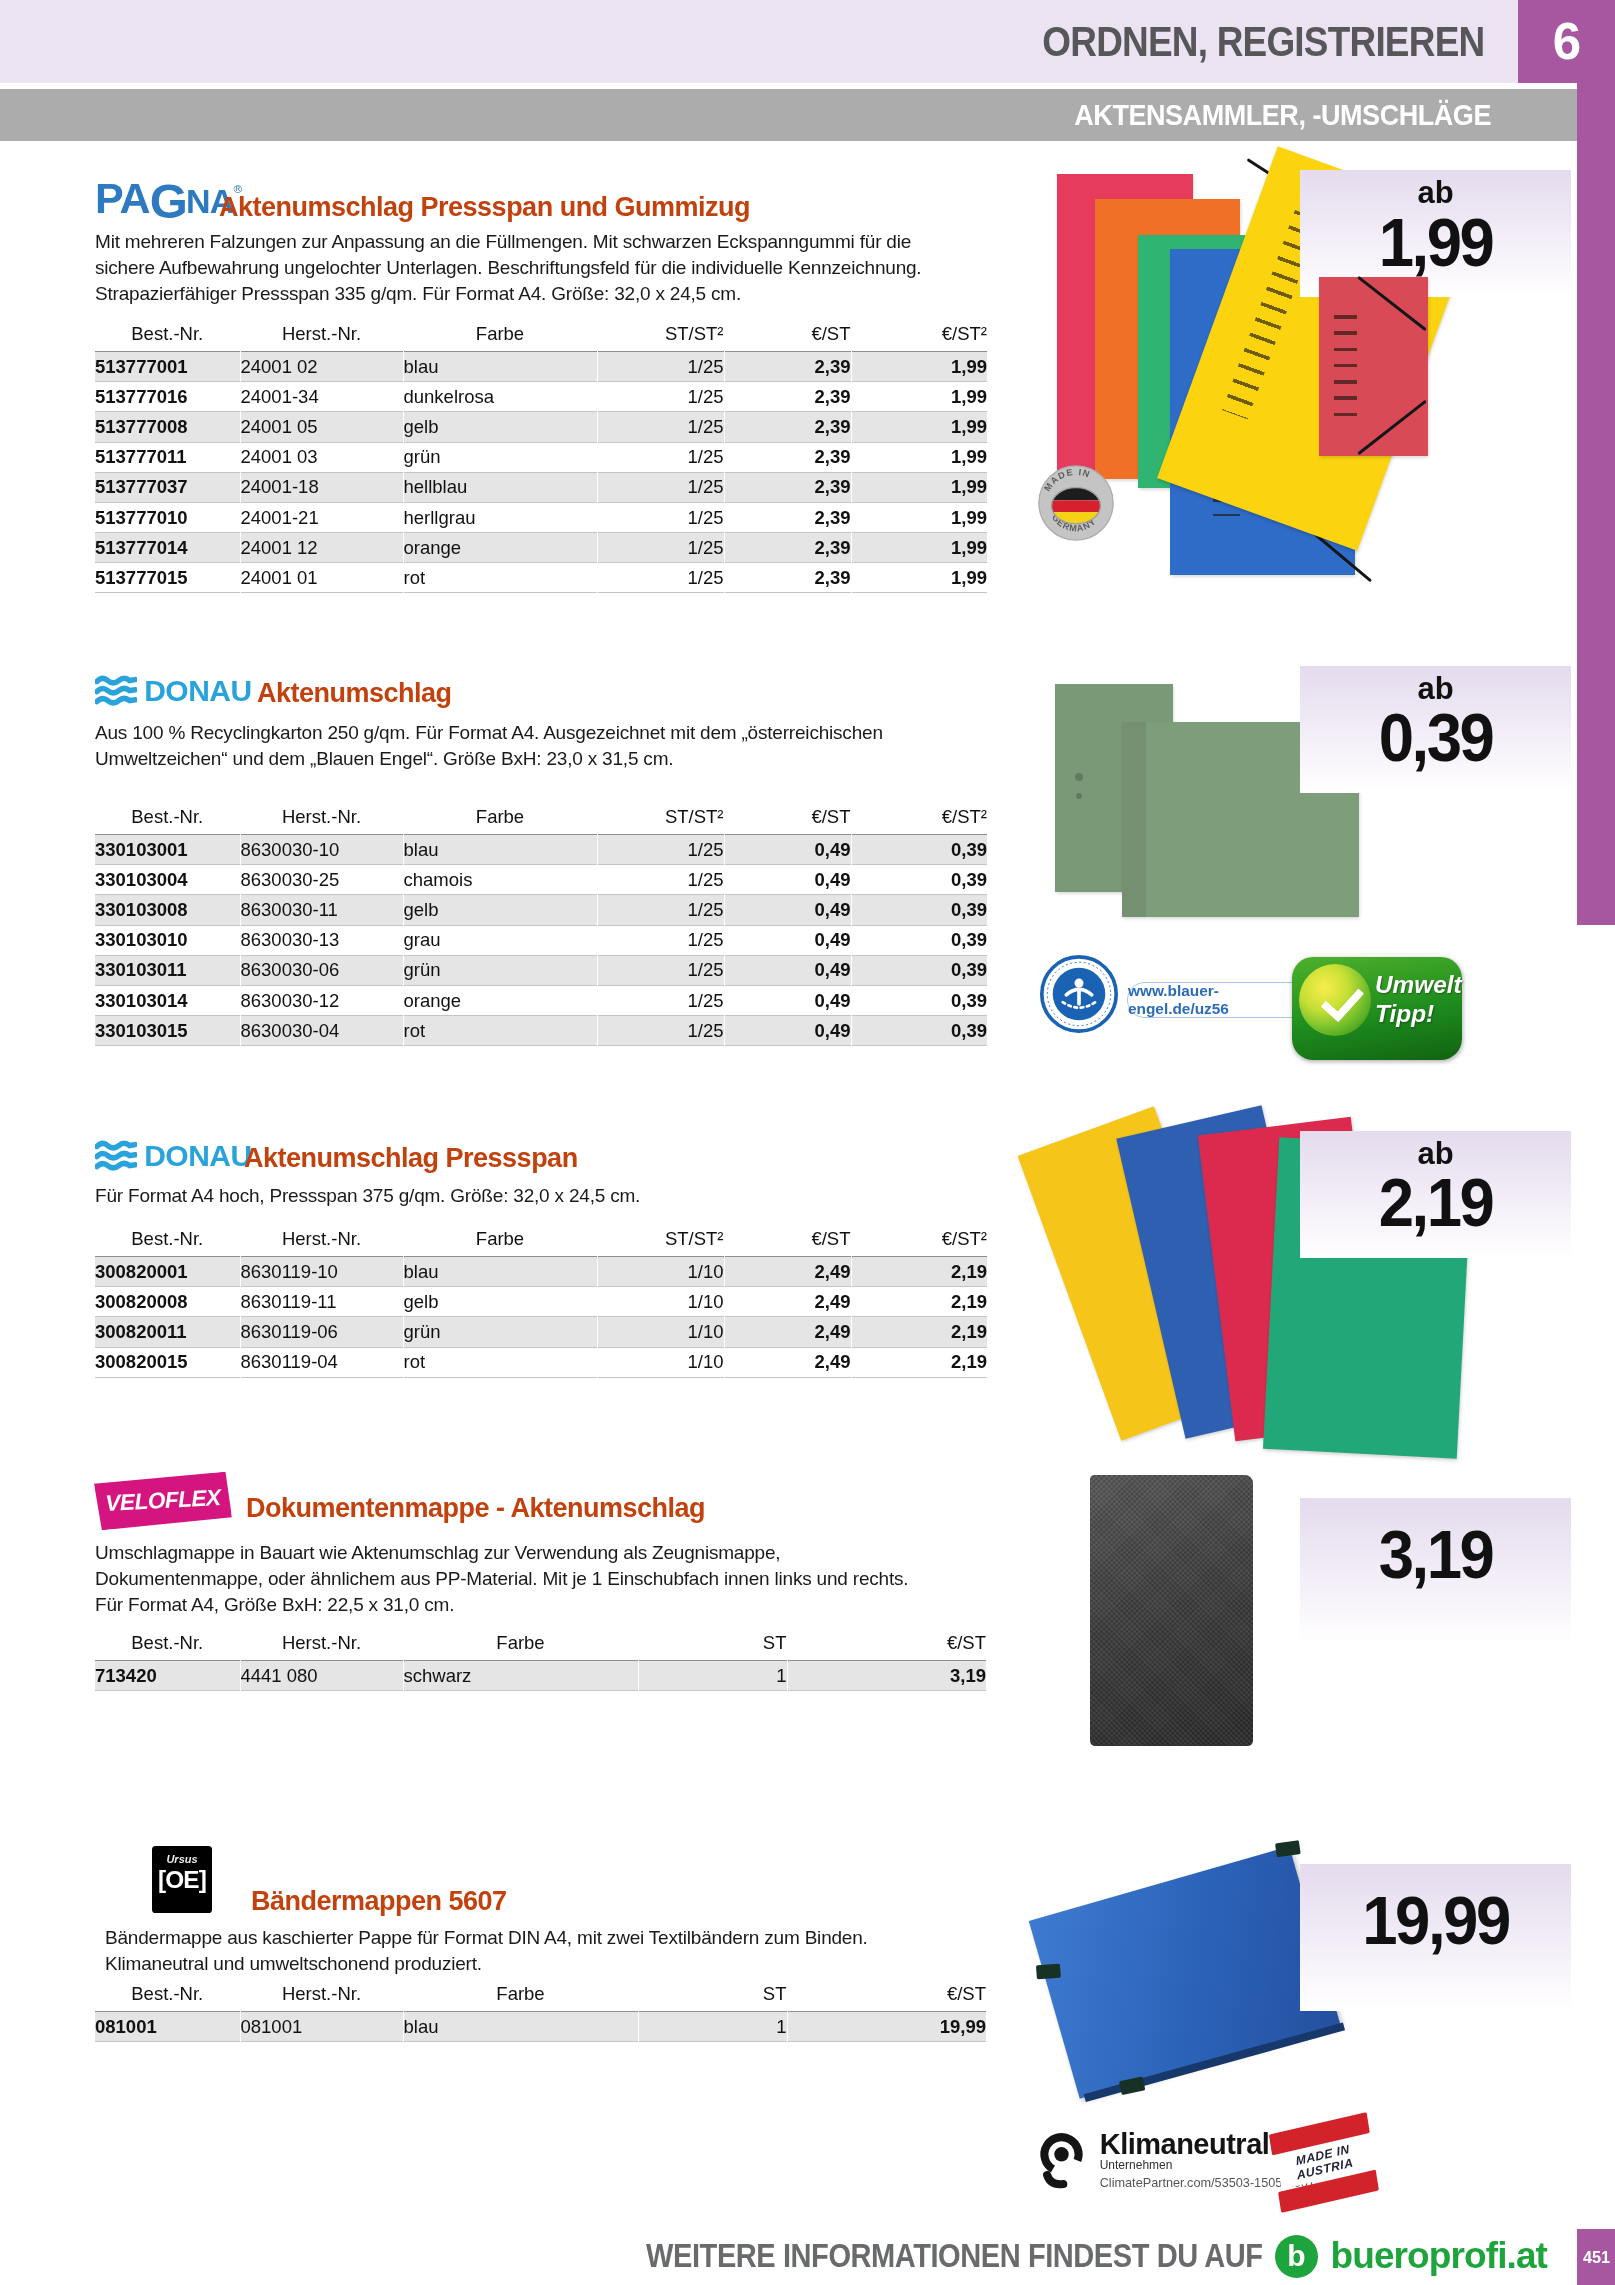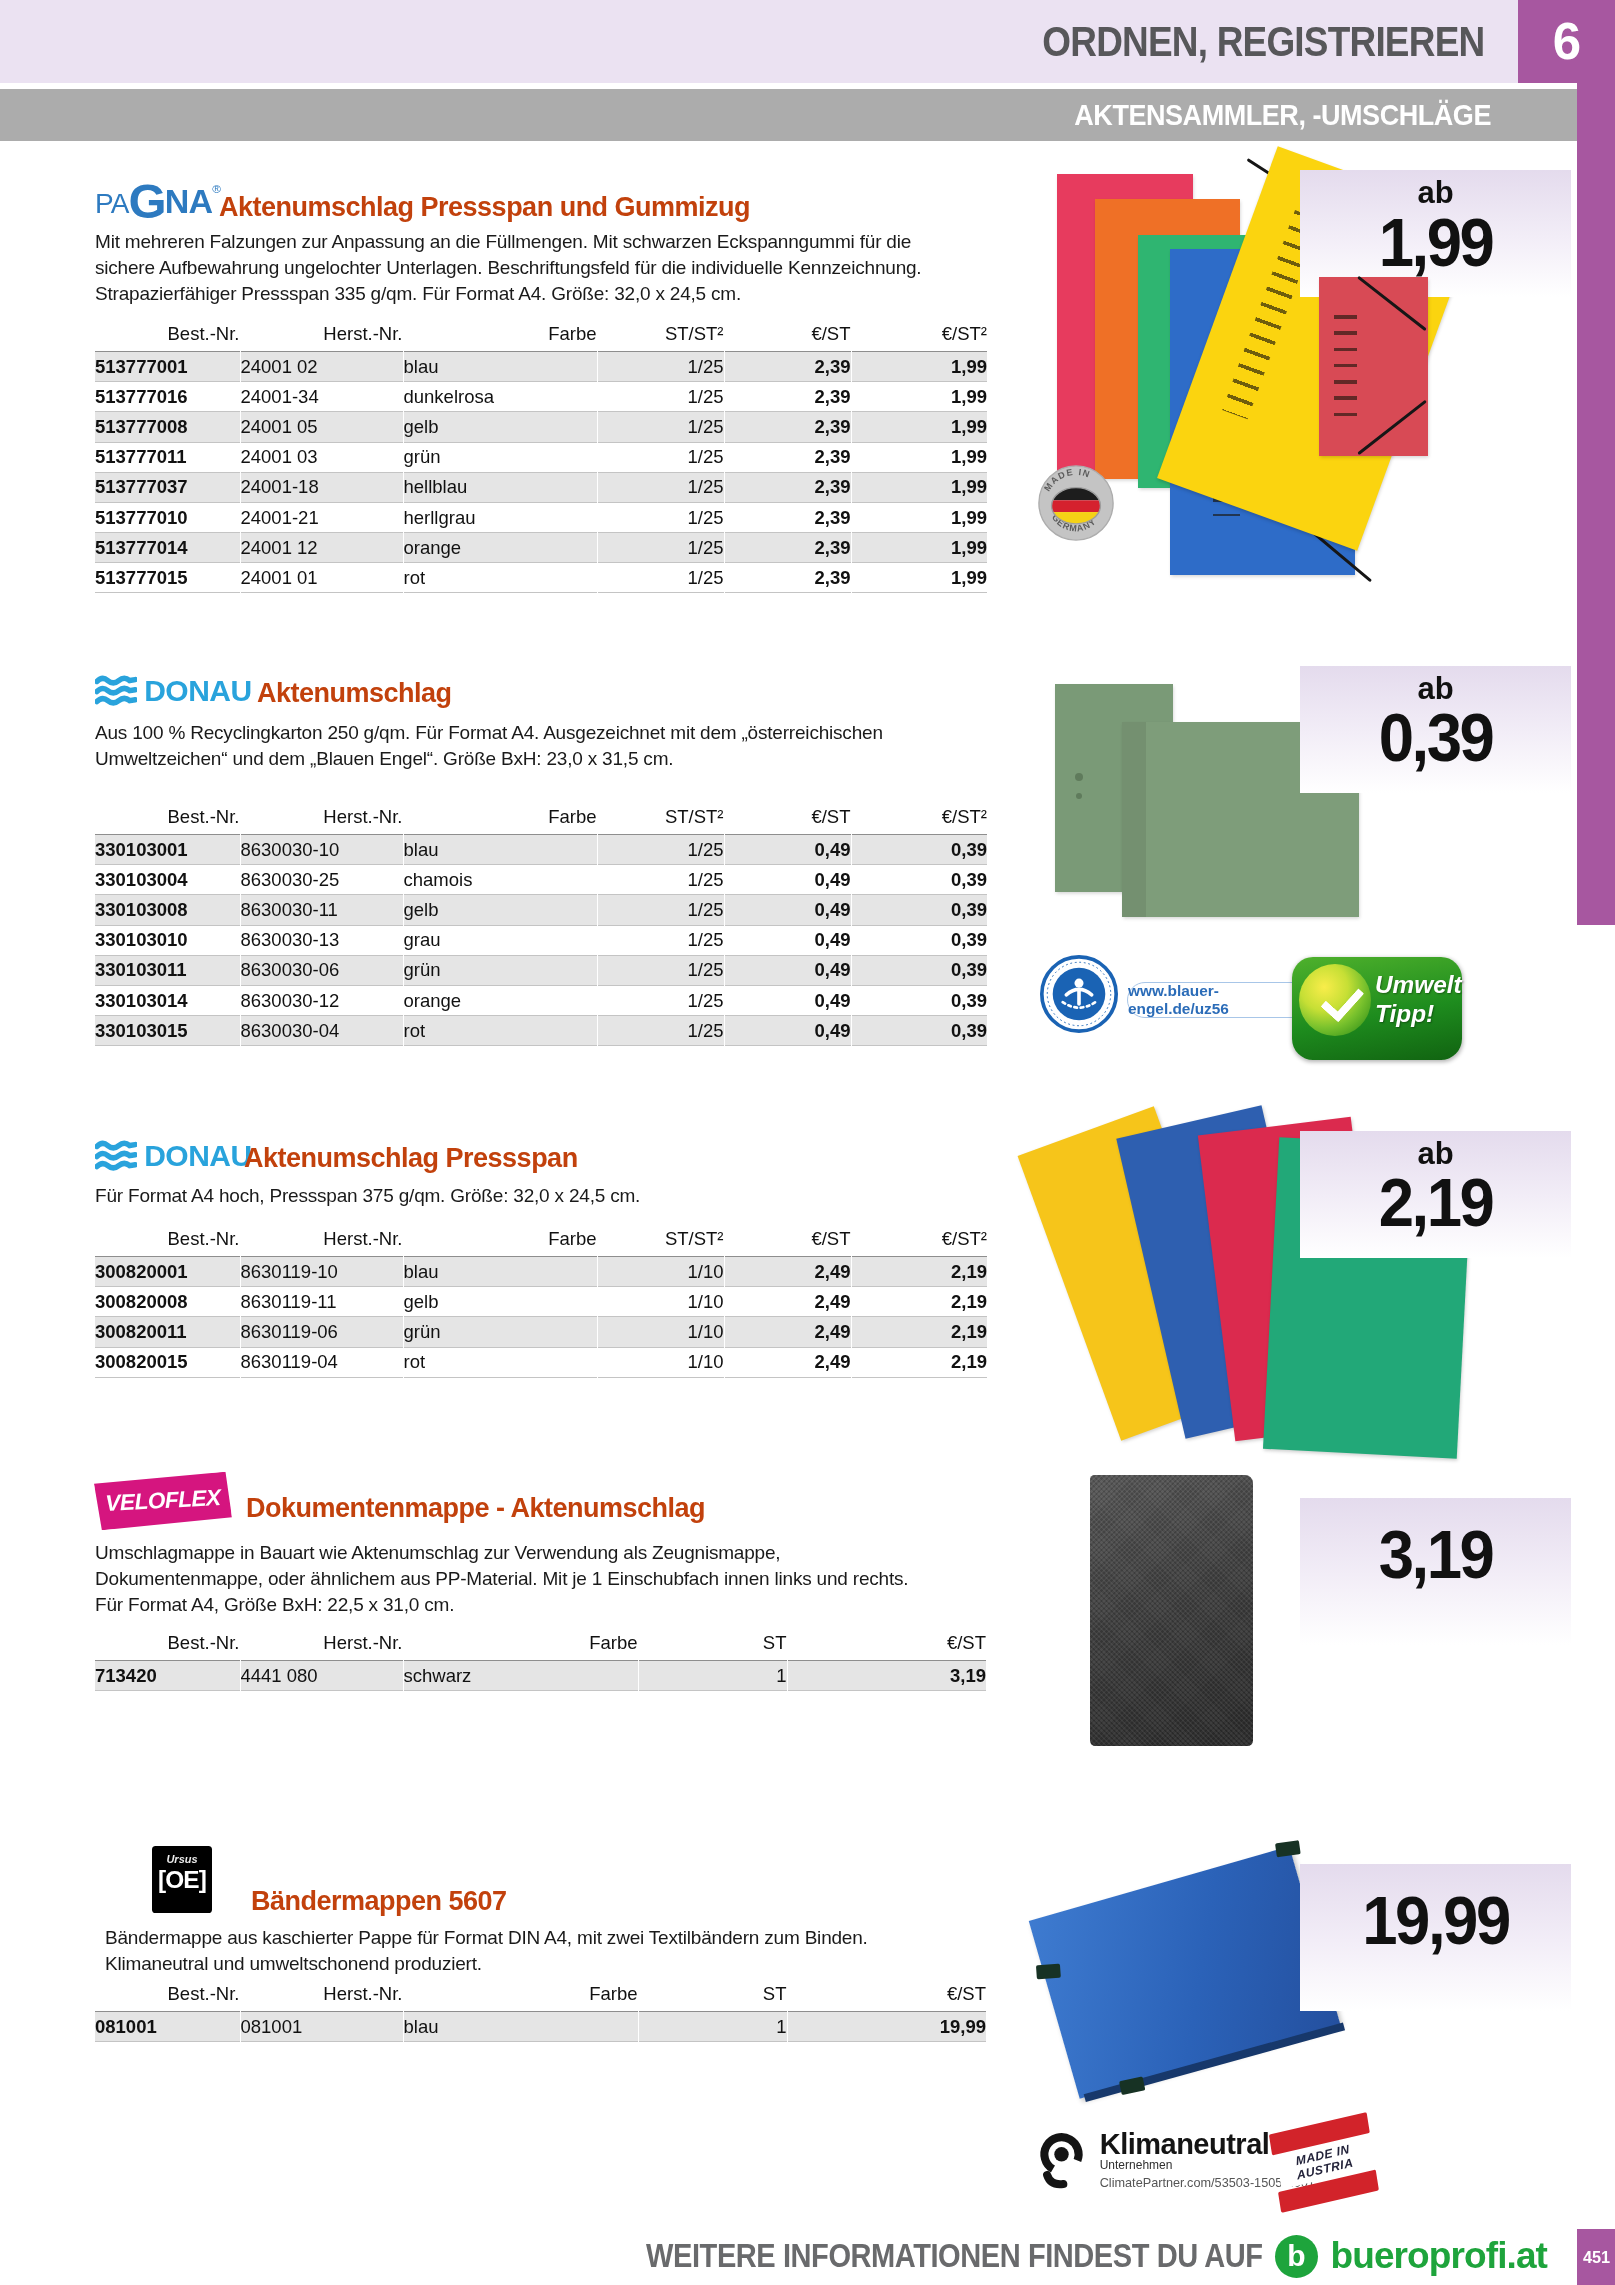--- a/index.html
+++ b/index.html
@@ -15,42 +15,42 @@
   .graybar{left:0;top:89px;width:1577px;height:52px;background:#ACACAC;display:flex;align-items:center;justify-content:flex-end;padding-right:86px;box-sizing:border-box;}
   .graybar-title{color:#fff;font-size:30px;font-weight:700;letter-spacing:-0.5px;transform:scaleX(.9);transform-origin:center right;white-space:nowrap;}
   .rightstrip{left:1577px;top:83px;width:39px;height:842px;background:#A757A0;}
 
   
   .section{position:absolute;left:0;width:1616px;}
   .ptitle{position:absolute;font-size:27px;font-weight:700;letter-spacing:-0.5px;color:#c2410c;white-space:nowrap;}
   .pdesc{position:absolute;font-size:19px;line-height:1.38;letter-spacing:-0.2px;color:#1a1a1a;}
 
   .ptable{position:absolute;border-collapse:collapse;width:891px;font-size:18.5px;table-layout:fixed;}
-  .ptable th{font-weight:400;text-align:right;padding:2.7px 0 6.3px;}
+  .ptable th{font-weight:400;text-align:center;padding:2.7px 0 6.3px;}
   .ptable thead tr{border-bottom:0.9px solid #8E8E8E;}
   .ptable tbody tr{border-bottom:0.9px solid #C4C4C4;}
   .ptable td{padding:3.6px 0;overflow:hidden;white-space:nowrap;}
   .ptable tbody tr:nth-child(odd){background:#E5E5E5;}
   .ptable td:first-child{font-weight:700;}
   .ptable td+td,.ptable th+th{border-left:1.8px solid rgba(255,255,255,.85);}
   .t6 .c1{width:145px}.t6 .c2{width:163px}.t6 .c3{width:194px}.t6 .c4{width:127px}.t6 .c5{width:127px}.t6 .c6{width:136px}
   .t6 th:nth-child(n+4),.t6 td:nth-child(n+4){text-align:right;}
   .t6 td:nth-child(5),.t6 td:nth-child(6){font-weight:700;}
   .t5 .c1{width:145px}.t5 .c2{width:163px}.t5 .c3{width:235px}.t5 .c4{width:149px}.t5 .c5{width:199px}
   .t5 th:nth-child(n+4),.t5 td:nth-child(n+4){text-align:right;}
   .t5 td:nth-child(5){font-weight:700;}
 
   .pricebox{position:absolute;width:271px;text-align:center;background:linear-gradient(180deg,#E4DBED 0%,#F2EDF7 52%,#ffffff 100%);padding:7.2px 0 22px;}
   .ab{font-size:31px;font-weight:700;line-height:1.05;}
   .pr{font-size:69px;font-weight:700;letter-spacing:-2.7px;line-height:.95;transform:scaleX(.92);transform-origin:center;}
   .pricebox.noab{padding-top:23.5px;}
 
   
   .pagna{position:absolute;color:#2D7AC0;white-space:nowrap;line-height:1;}
-  .pagna .s1{font-size:28px;font-weight:400;letter-spacing:-0.9px;}
+  .pagna .s1{font-size:43px;font-weight:700;letter-spacing:-0.9px;}
   .pagna .s2{font-size:49px;font-weight:800;letter-spacing:-1.8px;vertical-align:-5.4px;}
   .pagna .s3{font-size:34px;font-weight:600;letter-spacing:-0.9px;}
   .pagna .reg{font-size:11.8px;vertical-align:20px;}
   .donau{position:absolute;display:flex;align-items:center;gap:7.2px;}
   .donau-txt{color:#29A3DC;font-size:30px;font-weight:800;letter-spacing:-0.5px;line-height:1;}
   .veloflex{position:absolute;width:136px;height:52px;background:#D5157F;transform:rotate(-3deg);clip-path:polygon(0 10%,97% 0,100% 88%,4% 100%);display:flex;align-items:center;justify-content:center;}
   .veloflex span{color:#fff;font-size:22.6px;font-weight:800;font-style:italic;letter-spacing:-0.5px;}
   .ursus{position:absolute;width:60px;height:67px;background:#000000;border-radius:3.6px;text-align:center;box-sizing:border-box;padding-top:7.2px;}
   .ursus .scr{display:block;color:#fff;font-size:11px;font-style:italic;font-weight:700;opacity:.92;line-height:1.1;}
   .ursus .oe{display:block;color:#fff;font-size:24.4px;font-weight:800;letter-spacing:-0.9px;line-height:1.2;}

